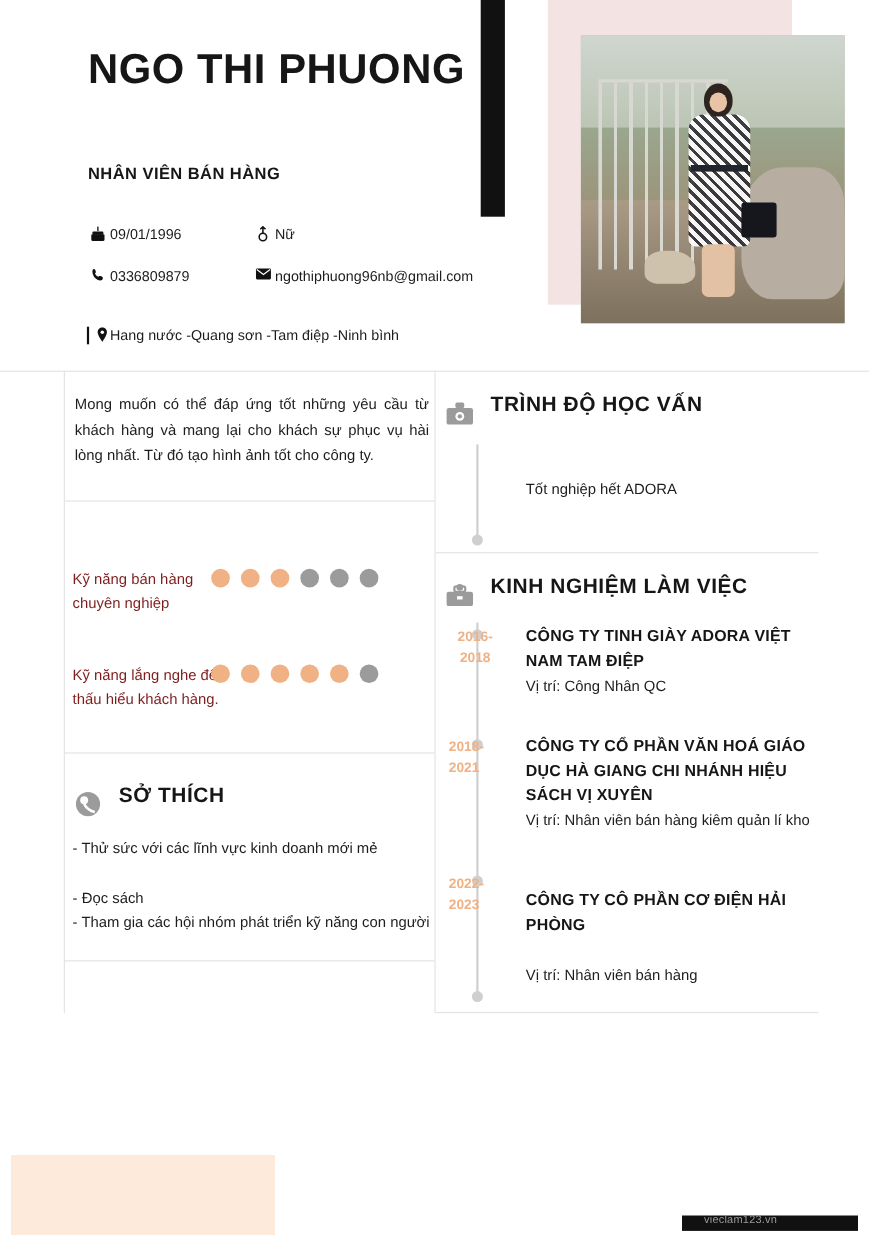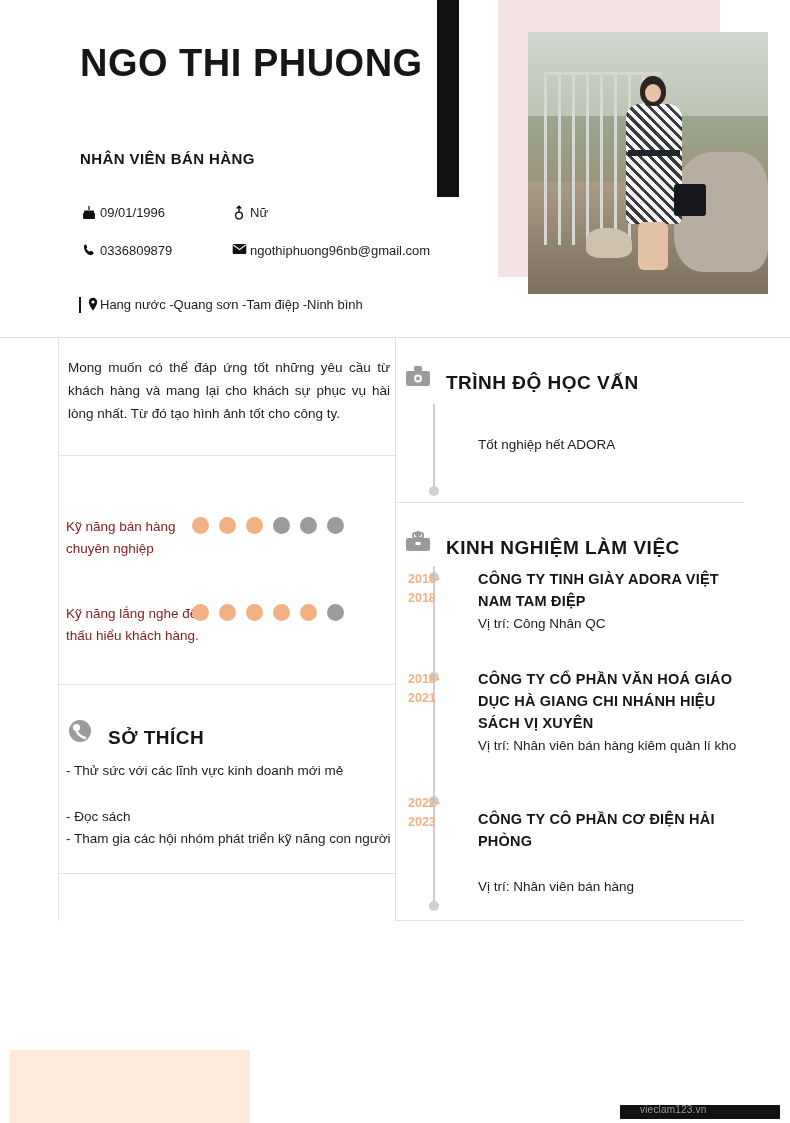--- a/index.html
+++ b/index.html
@@ -173,21 +173,21 @@
   .objective {
     position: absolute; left: 68px; top: 356px; width: 322px;
     font-size: 13.5px; line-height: 23px; color: #1d1d1d;
     text-align: justify;
   }
   .sec-rule-l {
     position: absolute; left: 59px; width: 336px; height: 1px; background: #e2e2e2;
   }
 
   .sec-head {
-    position: absolute; display: flex; align-items: flex-end;
+    position: absolute; display: flex; align-items: flex-start;
   }
   .sec-head .ic {
     width: 36px; height: 36px; flex: 0 0 36px;
     display: flex; align-items: center; justify-content: center;
     color: #9b9b9b;
   }
   .sec-head .tt {
     font-size: 19px; font-weight: bold; letter-spacing: .5px; color: #161616;
     margin-left: 10px;
   }
@@ -408,21 +408,21 @@
         <circle cx="16" cy="9" r="3" fill="#9b9b9b"></circle>
         <rect x="13.5" y="17" width="5" height="3" fill="#fff"></rect>
       </svg>
     </span>
     <span class="tt">KINH NGHIỆM LÀM VIỆC</span>
   </div>
 
   <div class="exp-line"></div>
 
   <div class="exp-dot" style="top:572px;"></div>
-  <div class="exp-years" style="top:570px;">2016-2018</div>
+  <div class="exp-years" style="top:570px;text-align:center;">2016-2018</div>
   <div class="exp-title" style="top:568px;">CÔNG TY TINH GIÀY ADORA VIỆT NAM TAM ĐIỆP</div>
   <div class="exp-pos" style="top:613px;">Vị trí: Công Nhân QC</div>
 
   <div class="exp-dot" style="top:672px;"></div>
   <div class="exp-years" style="top:670px;">2018-2021</div>
   <div class="exp-title" style="top:668px;">CÔNG TY CỔ PHẦN VĂN HOÁ GIÁO DỤC HÀ GIANG CHI NHÁNH HIỆU SÁCH VỊ XUYÊN</div>
   <div class="exp-pos" style="top:735px;">Vị trí: Nhân viên bán hàng kiêm quản lí kho</div>
 
   <div class="exp-dot" style="top:796px;"></div>
   <div class="exp-years" style="top:794px;">2022-2023</div>

